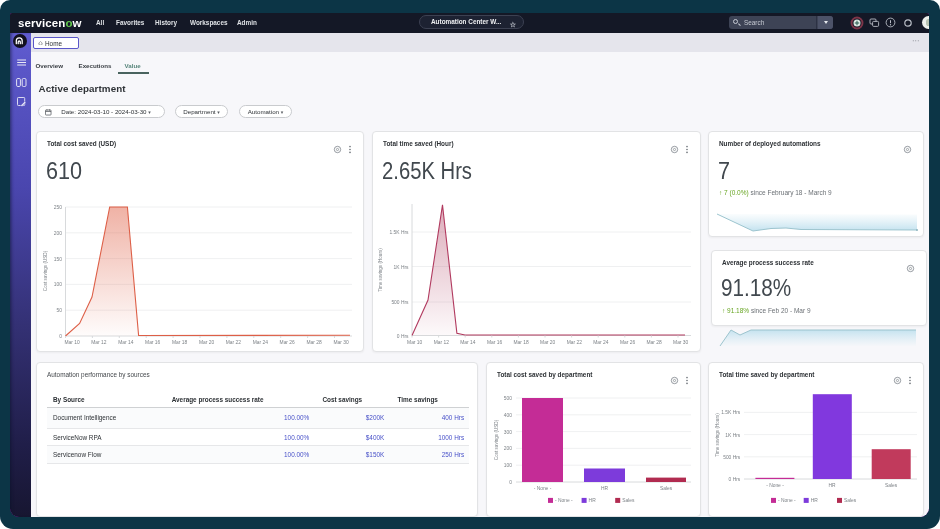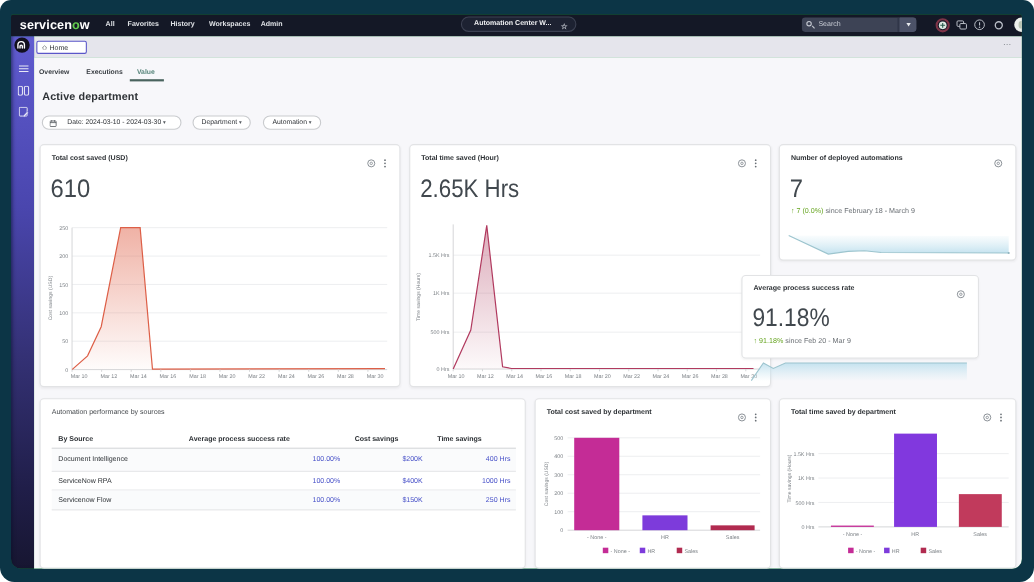--- a/index.html
+++ b/index.html
@@ -1,19 +1,19 @@
 <!DOCTYPE html>
 <html><head>
 <meta charset="utf-8">
 <style>
   * { margin:0; padding:0; box-sizing:border-box; }
   html,body { width:940px; height:529px; background:#fff; font-family:"Liberation Sans", sans-serif; -webkit-font-smoothing:antialiased; }
   .root { position:relative; width:940px; height:529px; overflow:hidden; }
   .frame { position:absolute; left:0; top:0; width:940px; height:529px; background:#0c3546; border-radius:10px 10px 13px 13px; }
-  .app { position:absolute; left:10px; top:13px; width:919px; height:504px; border-radius:2px 2px 9px 9px; overflow:hidden; background:#15803d; }
+  .app { position:absolute; left:10px; top:13px; width:919px; height:504px; border-radius:2px 2px 9px 9px; overflow:hidden; background:#a21caf; }
   
   .hdr { position:absolute; left:0; top:0; width:919px; height:20px; background:#141826; }
   .logo { position:absolute; left:8px; top:3.5px; font-size:11.5px; font-weight:700; color:#fff; letter-spacing:0.1px; }
   .logo .g { color:#62c94e; }
   .menu { position:absolute; top:0; height:20px; font-size:6.4px; font-weight:600; color:#dfe2e6; line-height:20px; }
   .pill-ctr { position:absolute; left:409px; top:2px; width:105px; height:13.5px; border:1px solid #3c4152; background:#1d2232; border-radius:7px; color:#f0f1f3; font-size:6.4px; font-weight:600; line-height:12px; text-align:left; padding-left:11px; }
   .star { position:absolute; right:7px; top:2.5px; color:#bfc3cc; font-size:7px; }
   .search { position:absolute; left:719px; top:2.5px; width:104px; height:13px; background:#3d4355; border-radius:3px; color:#c6cad3; font-size:6.4px; line-height:13px; padding-left:15px; }
   .search .mag { position:absolute; left:4px; top:3px; width:5px; height:5px; border:1px solid #c6cad3; border-radius:50%; }
   .search .mag:after { content:""; position:absolute; left:4.2px; top:4.6px; width:2.6px; height:1px; background:#c6cad3; transform:rotate(45deg); }
@@ -260,21 +260,21 @@
             <stop offset="0" stop-color="#cfe8f2" stop-opacity="0.1"></stop>
             <stop offset="1" stop-color="#bfe0ee" stop-opacity="0.95"></stop>
           </linearGradient>
         </defs>
         <path d="M8 82 L44 99 L62 96.5 L77 96 L92 97.5 L208 98 L208 82.5 L8 82 Z" fill="url(#g3)"></path>
         <path d="M8 82 L44 99 L62 96.5 L77 96 L92 97.5 L208 98" fill="none" stroke="#9cc4ce" stroke-width="1"></path>
         <circle cx="208" cy="98" r="1" fill="#8fb4bf"></circle>
       </svg>
     </div>
 
-    <div class="card" style="left:664px;top:237px;width:216px;height:76px;">
+    <div class="card" style="left:701px;top:237px;width:216px;height:76px;">
       <div class="ctitle">Average process success rate</div>
       <div class="cicons one"><svg class="cic" width="9" height="9" viewBox="0 0 9 9">
             <circle cx="4.5" cy="4.5" r="3.2" fill="none" stroke="#8a9096" stroke-width="0.9"></circle>
             <circle cx="4.5" cy="4.5" r="1.1" fill="none" stroke="#8a9096" stroke-width="0.8"></circle>
           </svg></div>
       <div class="bignum" style="top:24px;transform:scaleX(0.9);">91.18%</div>
       <div style="position:absolute;left:10px;top:56px;font-size:6.5px;" class="green">↑ 91.18% <span class="gray">since Feb 20 - Mar 9</span></div>
       <svg style="position:absolute;left:0;top:0" width="216" height="103" viewBox="0 0 216 103">
         <defs>
           <linearGradient id="g4" x1="0" y1="0" x2="0" y2="1">

